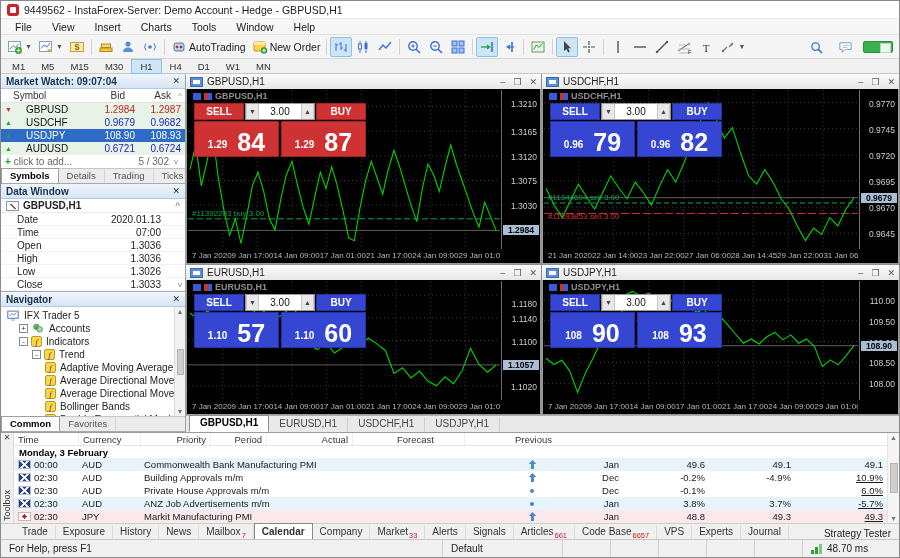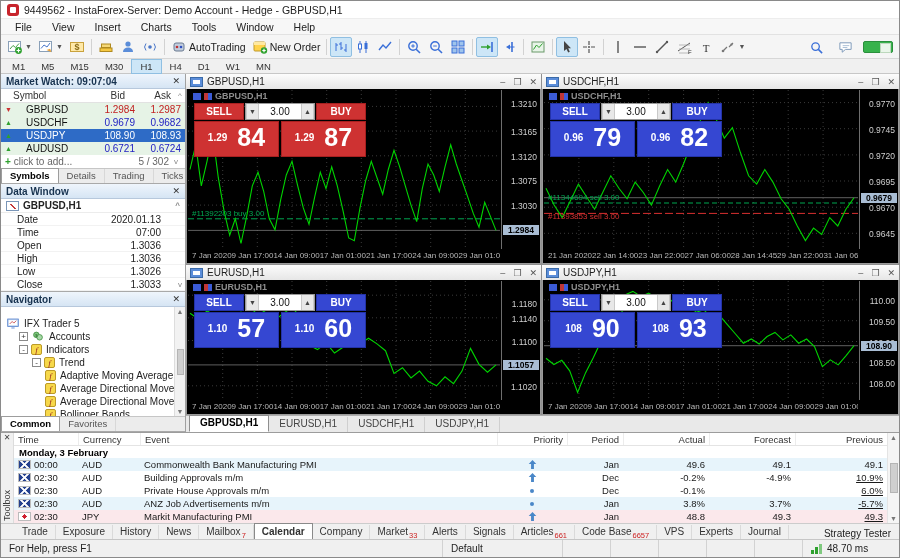--- a/index.html
+++ b/index.html
@@ -54,21 +54,21 @@
 .dwsym{height:14px;display:flex;align-items:center;gap:4px;padding:0 5px;font-size:10px;font-weight:bold;border-bottom:1px solid #ececec}
 .dwsym .sc{margin-left:auto;color:#888;font-size:8px}
 .dwrow{display:flex;height:13px;align-items:center;font-size:10px;border-bottom:1px solid #f2f2f2}
 .dwrow .lab{width:88px;padding-left:16px;color:#222}
 .dwrow .val{flex:1;text-align:right;padding-right:14px}
 .dwrow .dn{width:10px;color:#888;font-size:8px;text-align:center}
 .mini-chart-ic{width:13px;height:10px;background:#fff;border:1px solid #7a96b8;position:relative;flex:0 0 auto}
 .mini-chart-ic::after{content:"";position:absolute;left:1px;top:2px;width:9px;height:5px;background:linear-gradient(45deg,transparent 46%,#c43a3a 48%,#c43a3a 58%,transparent 60%)}
 
 .nav{flex:1}
-.navtree{flex:1;overflow:hidden;padding-top:10px;position:relative}
+.navtree{flex:1;overflow:hidden;padding-top:2px;position:relative}
 .trow{display:flex;align-items:center;height:13px;font-size:10px;white-space:nowrap;overflow:hidden}
 .expbox{width:9px;height:9px;border:1px solid #8a8a8a;background:#fff;font-size:8px;line-height:7px;text-align:center;color:#333;flex:0 0 auto;margin-right:3px}
 .fxic{width:11px;height:11px;background:#f7d84a;border:1px solid #bb9a28;color:#9a2d20;font-style:italic;font-family:"Liberation Serif",serif;font-size:9px;line-height:10px;text-align:center;border-radius:2px;flex:0 0 auto;margin-right:4px}
 .navscroll{position:absolute;right:0;top:0;bottom:0;width:11px;background:#f2f2f2;border-left:1px solid #ddd;display:flex;flex-direction:column;align-items:center;justify-content:space-between;font-size:7px;color:#777;padding:1px 0}
 .navscroll .thumb{width:7px;flex:0 0 26px;background:#cfcfcf;border:1px solid #b5b5b5}
 
 .charts{flex:1;display:flex;flex-direction:column;min-width:0;background:#d4d0c8}
 .cgrid{flex:1;display:grid;grid-template-columns:355px 1fr;grid-template-rows:190px 1fr;gap:1px;background:#8f8f8f;min-height:0}
 .cwin{display:flex;flex-direction:column;background:#f0f0f0;min-height:0;min-width:0}
 .cwt{height:15px;display:flex;align-items:center;gap:4px;padding:0 4px;background:linear-gradient(#fcfcfc,#e6e6e6);font-size:10px;color:#222;flex:0 0 auto}
@@ -86,21 +86,21 @@
 .wm1{width:8px;height:7px;background:#3b5bd6}.wm2{width:8px;height:7px;background:linear-gradient(90deg,#c03636 50%,#3b5bd6 50%)}
 .olabel{position:absolute;font-size:8px;white-space:nowrap}
 
 .tpanel{position:absolute;left:6px;top:13px;width:172px;z-index:5}
 .tp1{display:flex;height:17px;gap:1px}
 .tpbtn{width:50px;color:#fff;font-size:10px;font-weight:bold;display:flex;align-items:center;justify-content:center}
 .tpvol{flex:1;display:flex;background:#fff;border:1px solid #9a9a9a}
 .tpvol .sp{width:13px;background:#e8e8e8;color:#444;font-size:7px;display:flex;align-items:center;justify-content:center;border-left:1px solid #c9c9c9;border-right:1px solid #c9c9c9}
 .tpvol .vv{flex:1;display:flex;align-items:center;justify-content:center;font-size:10px;color:#111}
 .tp2{display:flex;height:36px;gap:2px;margin-top:1px}
-.pricebox{flex:1;color:#fff;display:flex;align-items:center;justify-content:center;gap:10px;padding-bottom:3px}
+.pricebox{flex:1;color:#fff;display:flex;align-items:flex-end;justify-content:center;gap:10px;padding-bottom:3px}
 .pricebox .sm{font-size:10px;font-weight:bold;line-height:1.6}
 .pricebox .bg{font-size:25px;font-weight:bold;line-height:.9}
 .red-p{background:#ce3232;border:1px solid #a82020}
 .blue-p{background:#3547d2;border:1px solid #2433a8}
 
 .chart-tabs{height:17px;background:#e9e9e9;border-top:1px solid #aeaeae;display:flex;align-items:flex-end;padding-left:3px;flex:0 0 auto}
 .ctab{font-size:10px;padding:1px 10px;color:#444;border-right:1px solid #cfcfcf;height:15px}
 .ctab.active{background:#fff;border:1px solid #8f8f8f;border-bottom-color:#fff;font-weight:bold;color:#000;height:17px}
 
 .toolbox{height:91px;display:flex;border-top:1px solid #9c9c9c;background:#fff;flex:0 0 auto}
@@ -852,26 +852,25 @@
 
   <div class="toolbox">
     <div class="tbside">
       <span class="x">✕</span>
       <span class="vl">Toolbox</span>
     </div>
     <div class="caltable">
       <div class="calhead" id="calhead">
           <div class="c-time">Time</div>
           <div class="c-cur">Currency</div>
-          <div class="c-event">Event</div>
           <div class="c-pri" style="justify-content: flex-end;">Priority</div>
           <div class="c-per" style="justify-content: flex-end;">Period</div>
           <div class="c-act" style="justify-content: flex-end;">Actual</div>
           <div class="c-fc" style="justify-content: flex-end;">Forecast</div>
-          <div class="c-prev" style="justify-content: flex-end;">Previous</div>
+          <div class="c-prev" style="justify-content: flex-end; margin-left: 26px;">Previous</div>
         </div>
       <div class="calgroup">Monday, 3 February</div>
       <div id="calrows">
           <div class="calrow bg-blue">
             <div class="c-time">
               <span class="flag flag-aud"></span>
               <span>00:00</span>
             </div>
             <div class="c-cur">AUD</div>
             <div class="c-event">Commonwealth Bank Manufacturing PMI</div>

